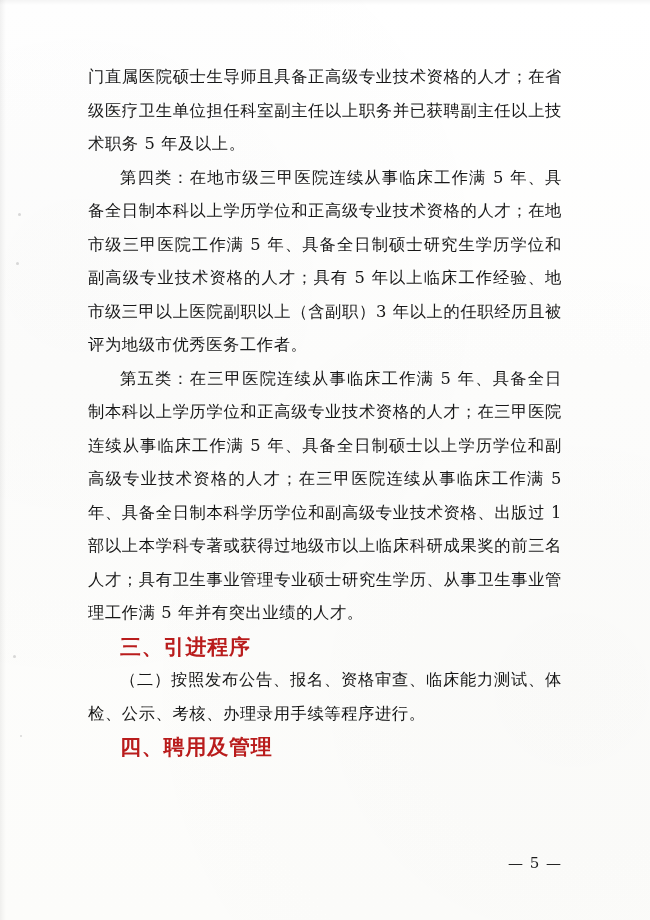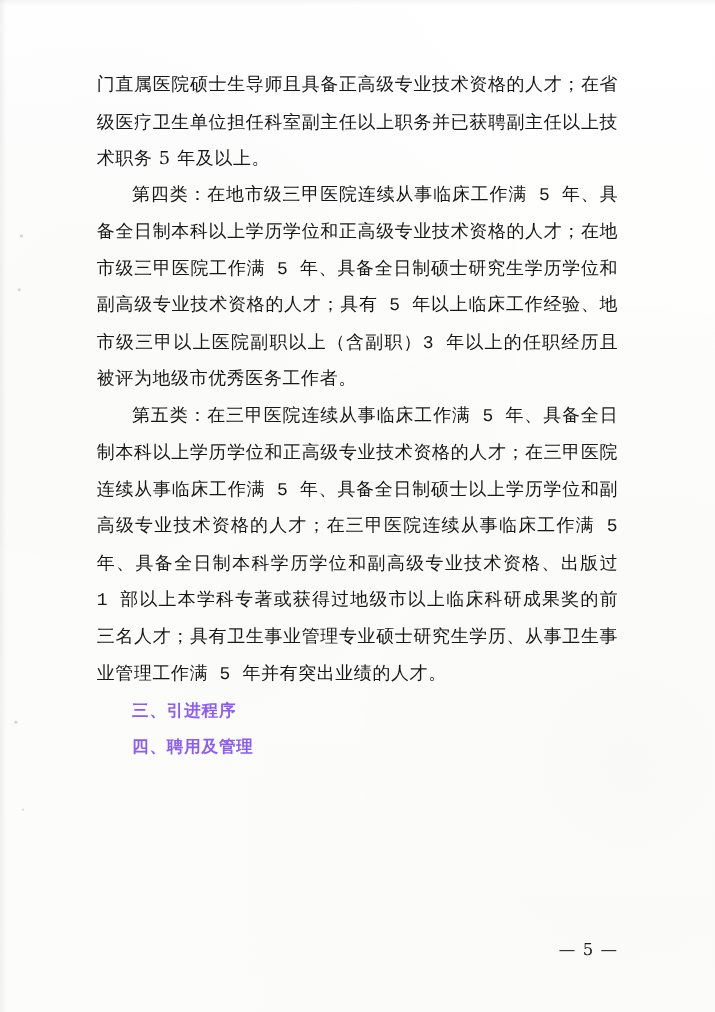--- a/index.html
+++ b/index.html
@@ -41,26 +41,25 @@
     line-height: 33.5px;
     color: #171717;
     text-align: justify;
     text-justify: inter-ideograph;
     letter-spacing: 0.6px;
     margin: 0 0 0 0;
     text-indent: 0;
   }
   .para.indent {
     text-indent: 32px;
-    font-family: Liberation Mono, monospace;
   }
   .heading {
-    font-size: 15px;
+    font-size: 21px;
     line-height: 33.5px;
-    color: #8b5cf6;
+    color: #b91c1c;
     letter-spacing: 0.8px;
     text-indent: 32px;
     font-weight: 600;
     margin: 0;
   }
   .footer {
     position: absolute;
     right: 88px;
     bottom: 48px;
     font-size: 15px;
@@ -107,19 +106,20 @@
 
     <p class="para">门直属医院硕士生导师且具备正高级专业技术资格的人才；在省级医疗卫生单位担任科室副主任以上职务并已获聘副主任以上技术职务 5 年及以上。</p>
 
     <p class="para indent">第四类：在地市级三甲医院连续从事临床工作满 5 年、具备全日制本科以上学历学位和正高级专业技术资格的人才；在地市级三甲医院工作满 5 年、具备全日制硕士研究生学历学位和副高级专业技术资格的人才；具有 5 年以上临床工作经验、地市级三甲以上医院副职以上（含副职）3 年以上的任职经历且被评为地级市优秀医务工作者。</p>
 
     <p class="para indent">第五类：在三甲医院连续从事临床工作满 5 年、具备全日制本科以上学历学位和正高级专业技术资格的人才；在三甲医院连续从事临床工作满 5 年、具备全日制硕士以上学历学位和副高级专业技术资格的人才；在三甲医院连续从事临床工作满 5 年、具备全日制本科学历学位和副高级专业技术资格、出版过 1 部以上本学科专著或获得过地级市以上临床科研成果奖的前三名人才；具有卫生事业管理专业硕士研究生学历、从事卫生事业管理工作满 5 年并有突出业绩的人才。</p>
 
     <p class="heading">三、引进程序</p>
 
 
+    <p class="para indent">（二）按照发布公告、报名、资格审查、临床能力测试、体检、公示、考核、办理录用手续等程序进行。</p>
 
     <p class="heading">四、聘用及管理</p>
 
   </div>
 
   <div class="footer">— 5 —</div>
 </div>
 
 </body></html>

